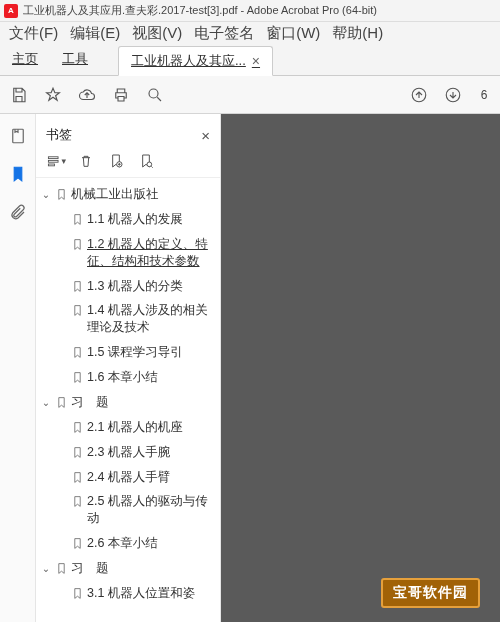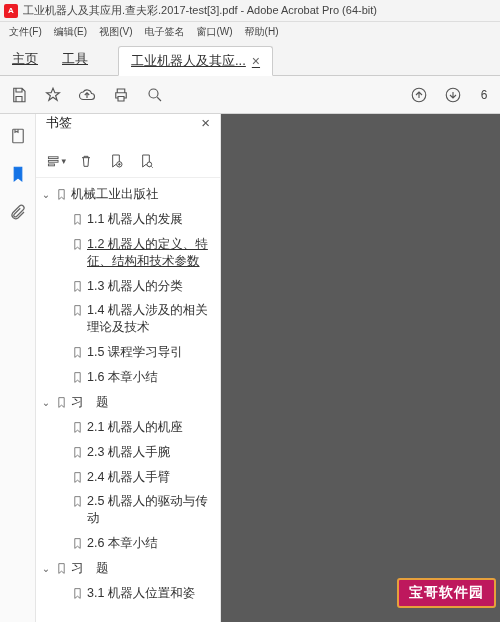--- a/index.html
+++ b/index.html
@@ -1,21 +1,21 @@
 <!DOCTYPE html>
 <html><head>
 <meta charset="utf-8">
 <style>
   * { margin: 0; padding: 0; box-sizing: border-box; font-family: "Microsoft YaHei", "Segoe UI", sans-serif; }
   body { width: 500px; height: 622px; overflow: hidden; background: #fff; font-size: 12px; color: #333; }
 
   .titlebar { height: 22px; background: #f4f4f4; display: flex; align-items: center; padding: 0 4px; font-size: 11px; color: #444; border-bottom: 1px solid #ddd; }
   .titlebar .app-icon { width: 14px; height: 14px; background: #ed1c24; border-radius: 2px; margin-right: 5px; display:flex;align-items:center;justify-content:center;color:#fff;font-size:8px;font-weight:bold; }
 
-  .menubar { height: 20px; background: #f4f4f4; display: flex; align-items: center; padding: 0 4px; font-size: 10px; color: #444; gap: 2px; }
+  .menubar { height: 20px; background: #f4f4f4; display: flex; padding: 0 4px; font-size: 15px; color: #444; gap: 2px; }
   .menubar span { padding: 2px 5px; cursor: default; }
 
   .tabbar { height: 34px; background: #f4f4f4; display: flex; align-items: stretch; border-bottom: 1px solid #ccc; }
   .tabbar .tab { padding: 0 12px; display:flex;align-items:center; font-size: 13px; color:#333; gap:6px; position:relative;text-decoration:underline;}
   .tabbar .tab.home { font-weight:500; }
   .tabbar .tab.doc { background:#fff; border:1px solid #ccc; border-bottom:1px solid #fff; margin-bottom:-1px; margin-top:4px; border-radius:3px 3px 0 0;}
   .tab .close { font-size:14px; color:#666; }
 
   .toolbar { height: 38px; background:#f7f7f7; border-bottom: 1px solid #d5d5d5; display:flex; align-items:center; padding:0 8px; gap:12px; }
   .toolbar .sep { flex:1; }
@@ -25,39 +25,39 @@
 
   .content { display:flex; height: calc(622px - 22px - 20px - 34px - 38px); }
 
   .rail { width: 36px; background:#fafafa; border-right:1px solid #e5e5e5; display:flex; flex-direction:column; align-items:center; padding-top:10px; gap:14px; }
   .rail .ritem { width:24px;height:24px; display:flex;align-items:center;justify-content:center; color:#666; cursor:pointer; border-radius:2px;}
   .rail .ritem.active { color:#1473e6; }
   .rail svg { width:18px;height:18px; stroke:currentColor; fill:none; stroke-width:1.6; }
   .rail .ritem.active svg { fill:#1473e6; stroke:#1473e6; }
 
   .panel { width: 185px; background:#fff; border-right:1px solid #e5e5e5; display:flex; flex-direction:column; overflow:hidden; }
-  .panel-head { height:30px; display:flex; align-items:flex-start; justify-content:space-between; padding:0 10px; font-size:13px; color:#222; }
+  .panel-head { height:30px; display:flex; align-items:flex-end; justify-content:space-between; padding:0 10px; font-size:13px; color:#222; }
   .panel-head .close { font-size:15px; color:#555; cursor:pointer; }
   .panel-tools { height:34px; display:flex; align-items:center; gap:10px; padding:0 10px; border-bottom:1px solid #eee; color:#555;}
   .panel-tools .pt { width:20px;height:20px;display:flex;align-items:center;justify-content:center; cursor:pointer;}
   .panel-tools svg { width:16px;height:16px; stroke:#555; fill:none; stroke-width:1.5; }
 
   .tree { flex:1; overflow-y:auto; padding:4px 2px 10px 2px; }
   .tree::-webkit-scrollbar{width:8px;} .tree::-webkit-scrollbar-thumb{background:#ccc;border-radius:4px;}
   .node { display:flex; align-items:flex-start; padding:4px 2px; font-size:12.5px; line-height:1.35; color:#333; cursor:default; gap:3px;}
   .node .tw { width:12px; color:#666; flex-shrink:0; display:flex;justify-content:center; font-size:10px; margin-top:2px;}
   .node .bm { width:13px;height:13px; flex-shrink:0; margin-top:2px;}
   .node .bm svg { width:13px;height:13px; stroke:#666; fill:none; stroke-width:1.5;}
   .node .lbl { flex:1; word-break:break-all; }
   .node.sel .lbl { text-decoration: underline; }
   .lvl0 { padding-left: 2px; }
   .lvl1 { padding-left: 18px; }
 
   .viewer { flex:1; background:#5a5a5a; position:relative; overflow:hidden;}
-  .watermark { position:absolute; right:4px; bottom:14px; padding:4px 10px; background:#be185d; color:#fff; font-size:14px; font-weight:bold; border-radius:3px; border:2px solid #e6a03b; letter-spacing:1px;}
+  .watermark { position:absolute; right:20px; bottom:14px; padding:4px 10px; background:#a16207; color:#fff; font-size:14px; font-weight:bold; border-radius:3px; border:2px solid #e6a03b; letter-spacing:1px;}
 </style>
 </head>
 <body>
 
 <div class="titlebar">
   <div class="app-icon">A</div>
   <span>工业机器人及其应用.查夫彩.2017-test[3].pdf - Adobe Acrobat Pro (64-bit)</span>
 </div>
 
 <div class="menubar">

